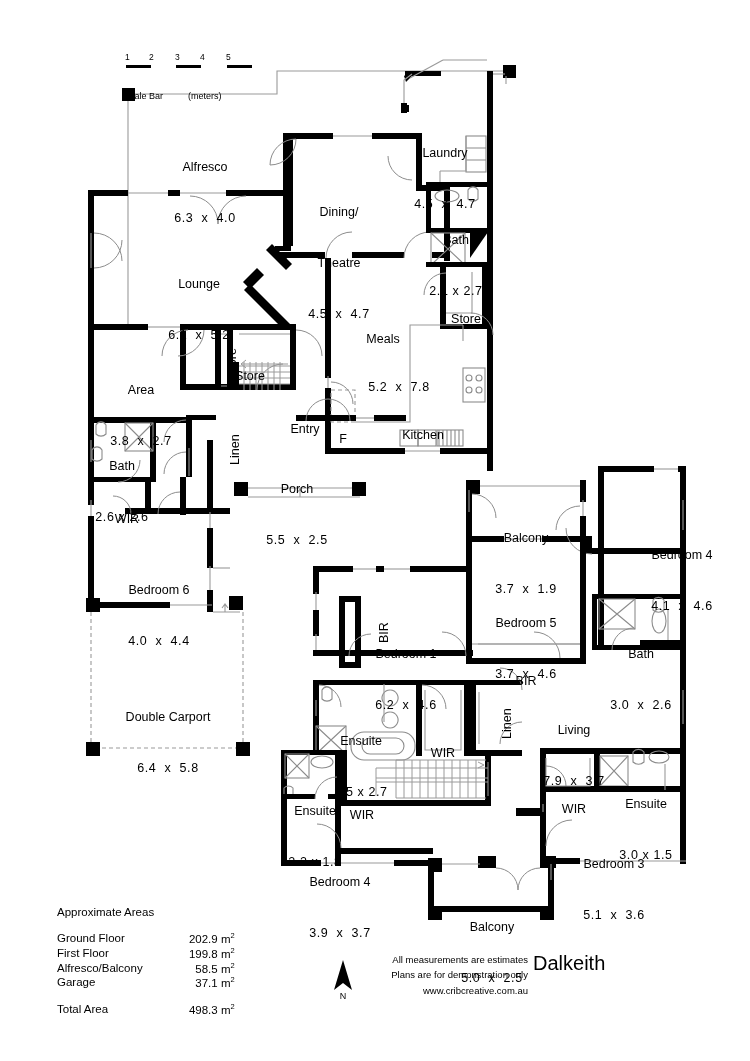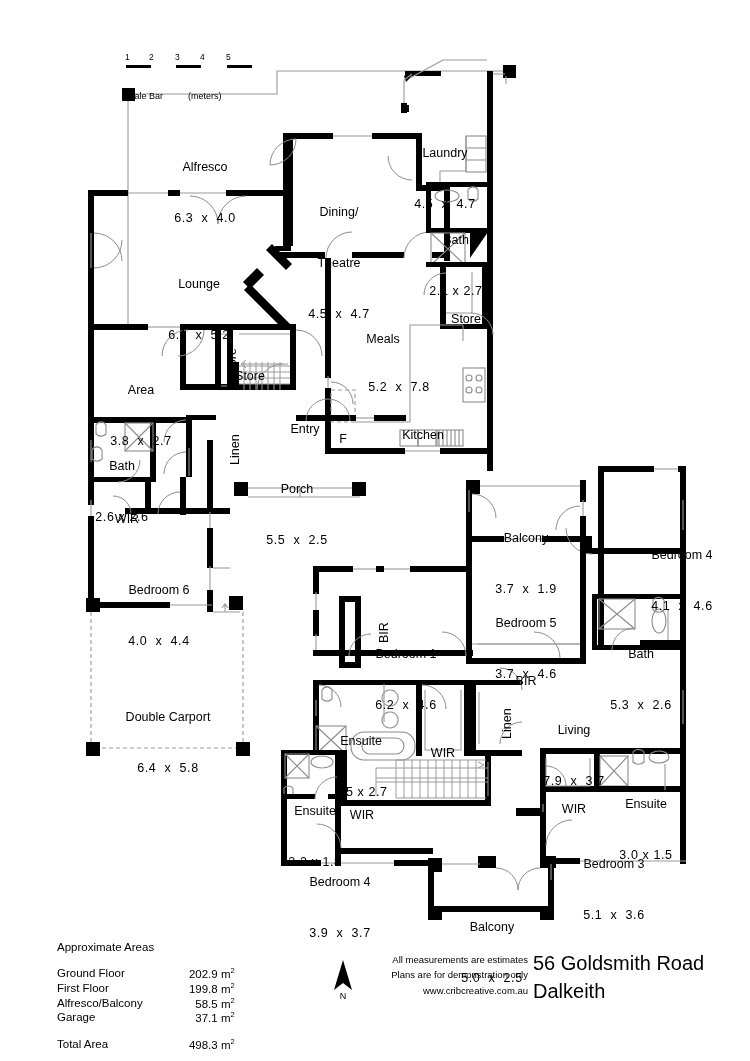--- a/index.html
+++ b/index.html
@@ -5,21 +5,21 @@
   html,body{margin:0;padding:0;background:#ffffff;}
   body{width:750px;height:1061px;position:relative;overflow:hidden;
        font-family:"Liberation Sans","DejaVu Sans",sans-serif;color:#000;}
   #plan{position:absolute;left:0;top:0;width:750px;height:1061px;}
   .lbl{position:absolute;text-align:center;line-height:1.14;white-space:pre;}
   .lbl .n{display:block;font-size:12.5px;}
   .lbl .d{display:block;font-size:12.5px;letter-spacing:0.6px;}
   .sm{font-size:11px;}
   .vert{writing-mode:vertical-rl;transform:rotate(180deg);}
   
-  #areas{position:absolute;left:57px;top:941px;width:250px;font-size:11.5px;}
+  #areas{position:absolute;left:57px;top:906px;width:250px;font-size:11.5px;}
   #areas .ttl{margin-bottom:13px;}
   #areas table{border-collapse:collapse;font-size:11.5px;}
   #areas td{padding:0 0 1px 0;}
   #areas td.v{text-align:right;width:92px;}
   #areas tr.gap td{height:11px;}
   sup{font-size:7.5px;vertical-align:super;}
   
   #disc{position:absolute;left:380px;top:952px;width:148px;text-align:right;
         font-size:9.5px;line-height:1.62;}
   #addr{position:absolute;left:533px;top:949px;font-size:20px;line-height:1.42;}
@@ -552,21 +552,21 @@
   <span class="n">Bedroom 1</span>
   <span class="d">6.2  x  4.6</span>
 </div>
 
 <div class="lbl vert" style="left:341px;top:612px;width:16px;height:42px;">
   <span class="n sm">BIR</span>
 </div>
 
 <div class="lbl" style="left:600px;top:611px;width:82px;">
   <span class="n">Bath</span>
-  <span class="d">5.3  x  2.6</span>
+  <span class="d">3.0  x  2.6</span>
 </div>
 
 <div class="lbl" style="left:533px;top:687px;width:82px;">
   <span class="n">Living</span>
   <span class="d">7.9  x  3.7</span>
 </div>
 
 <div class="lbl" style="left:323px;top:698px;width:76px;">
   <span class="n">Ensuite</span>
   <span class="d">3.5 x 2.7</span>
@@ -669,15 +669,14 @@
   <text x="15" y="42" font-size="9" font-family="Liberation Sans, sans-serif" text-anchor="middle" fill="#000">N</text>
 </svg>
 
 <div id="disc">
   <div>All measurements are estimates</div>
   <div>Plans are for demonstration only</div>
   <div>www.cribcreative.com.au</div>
 </div>
 
 <div id="addr">
-  <div>56 Goldsmith Road</div>
   <div>Dalkeith</div>
 </div>
 
 </body></html>

